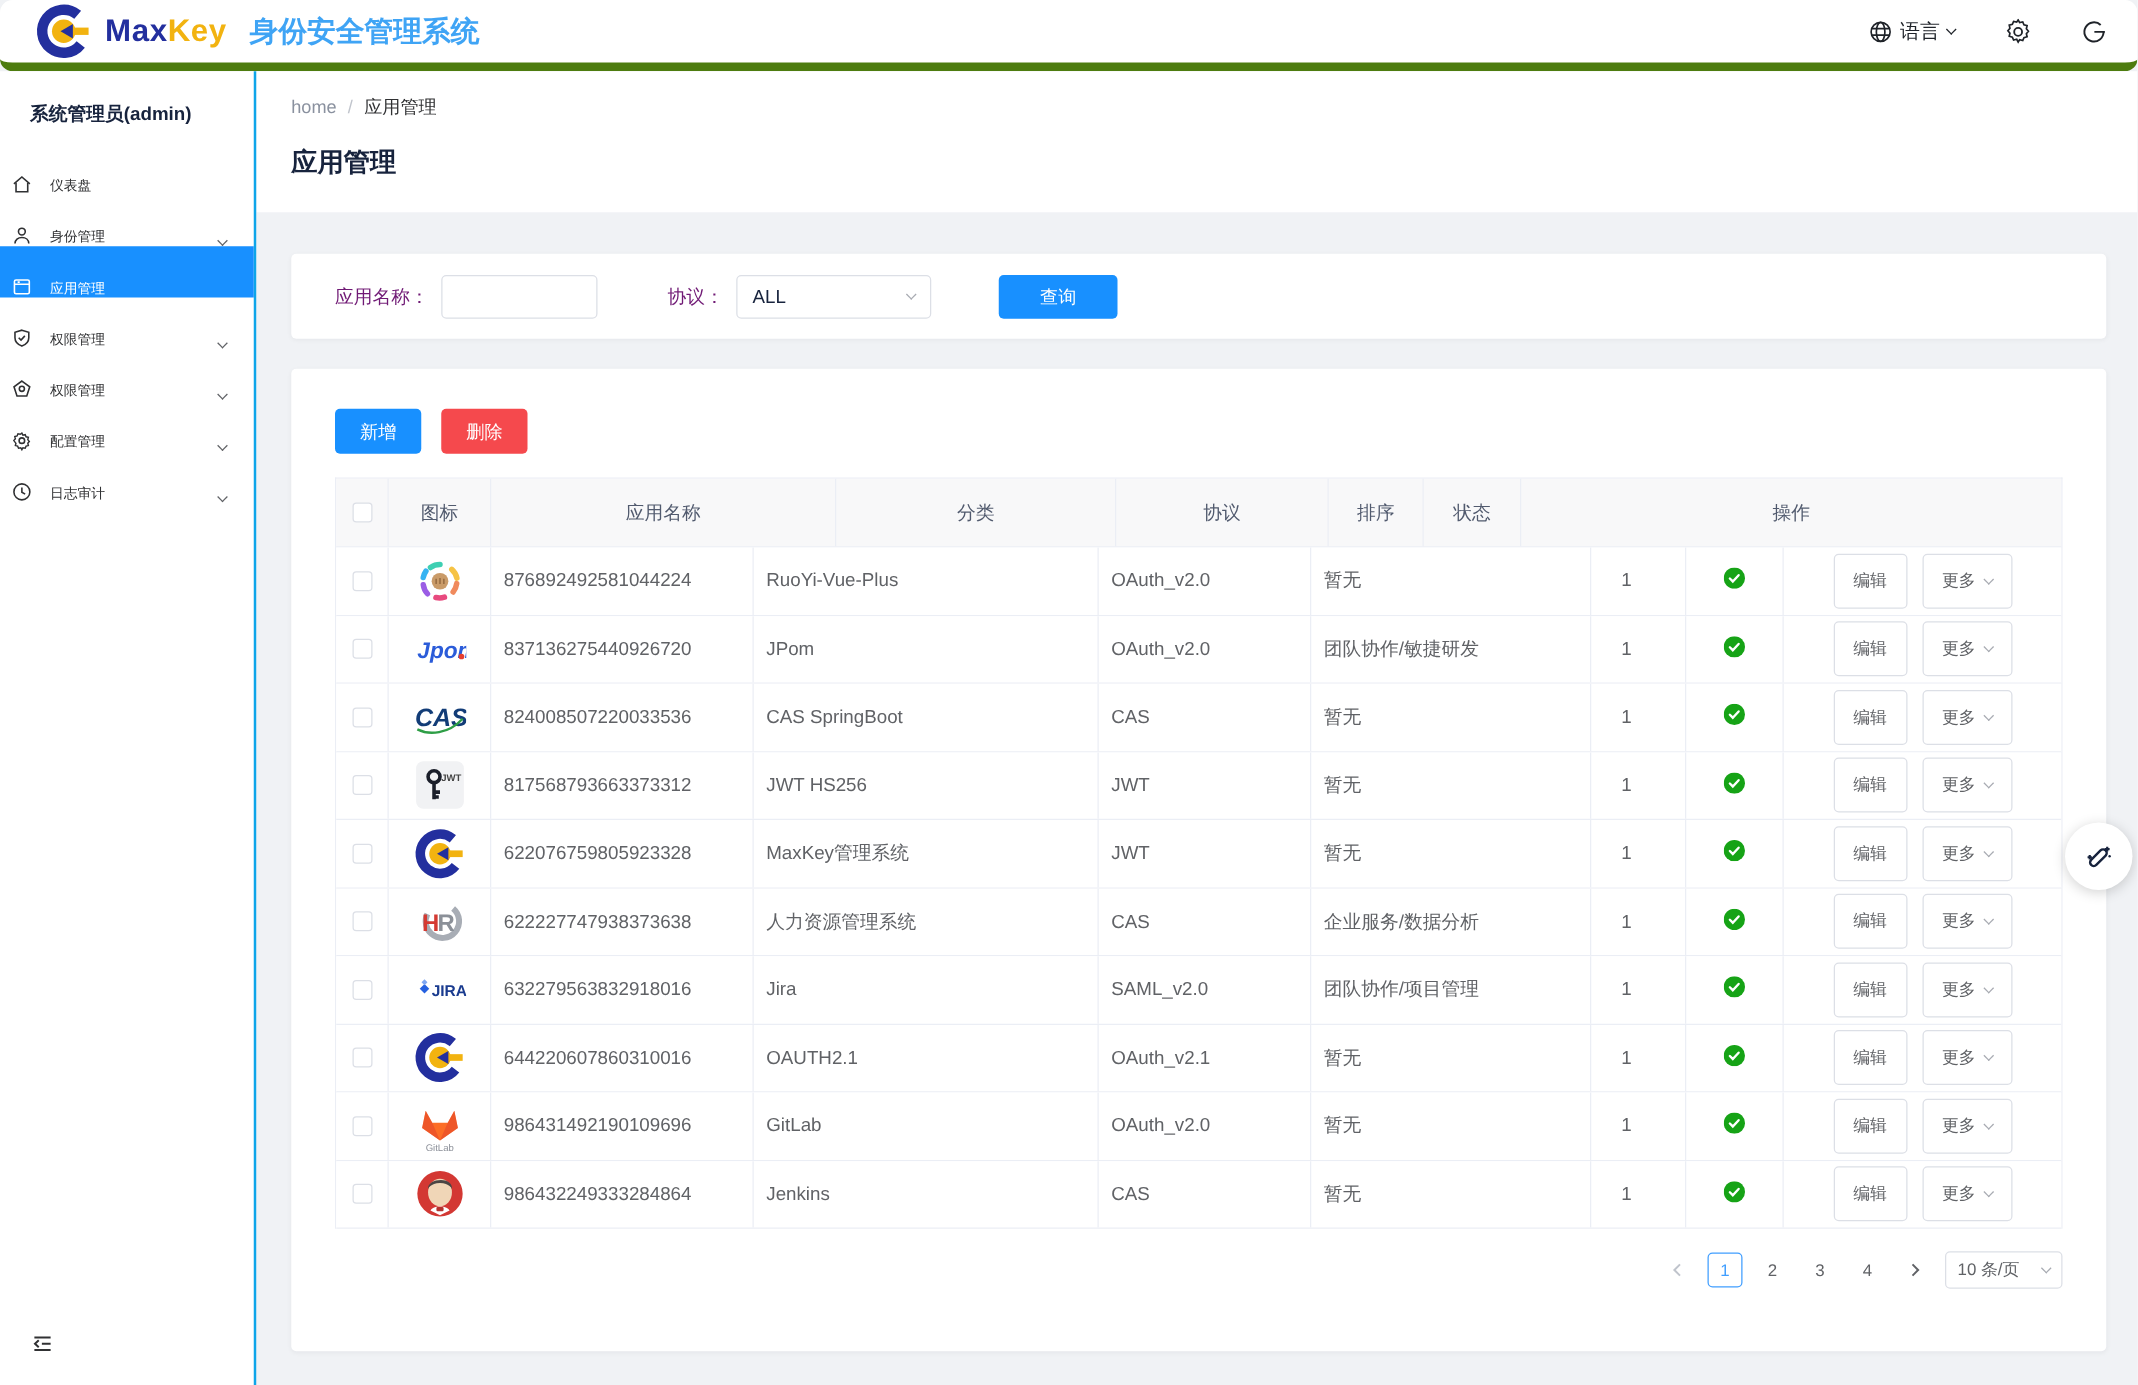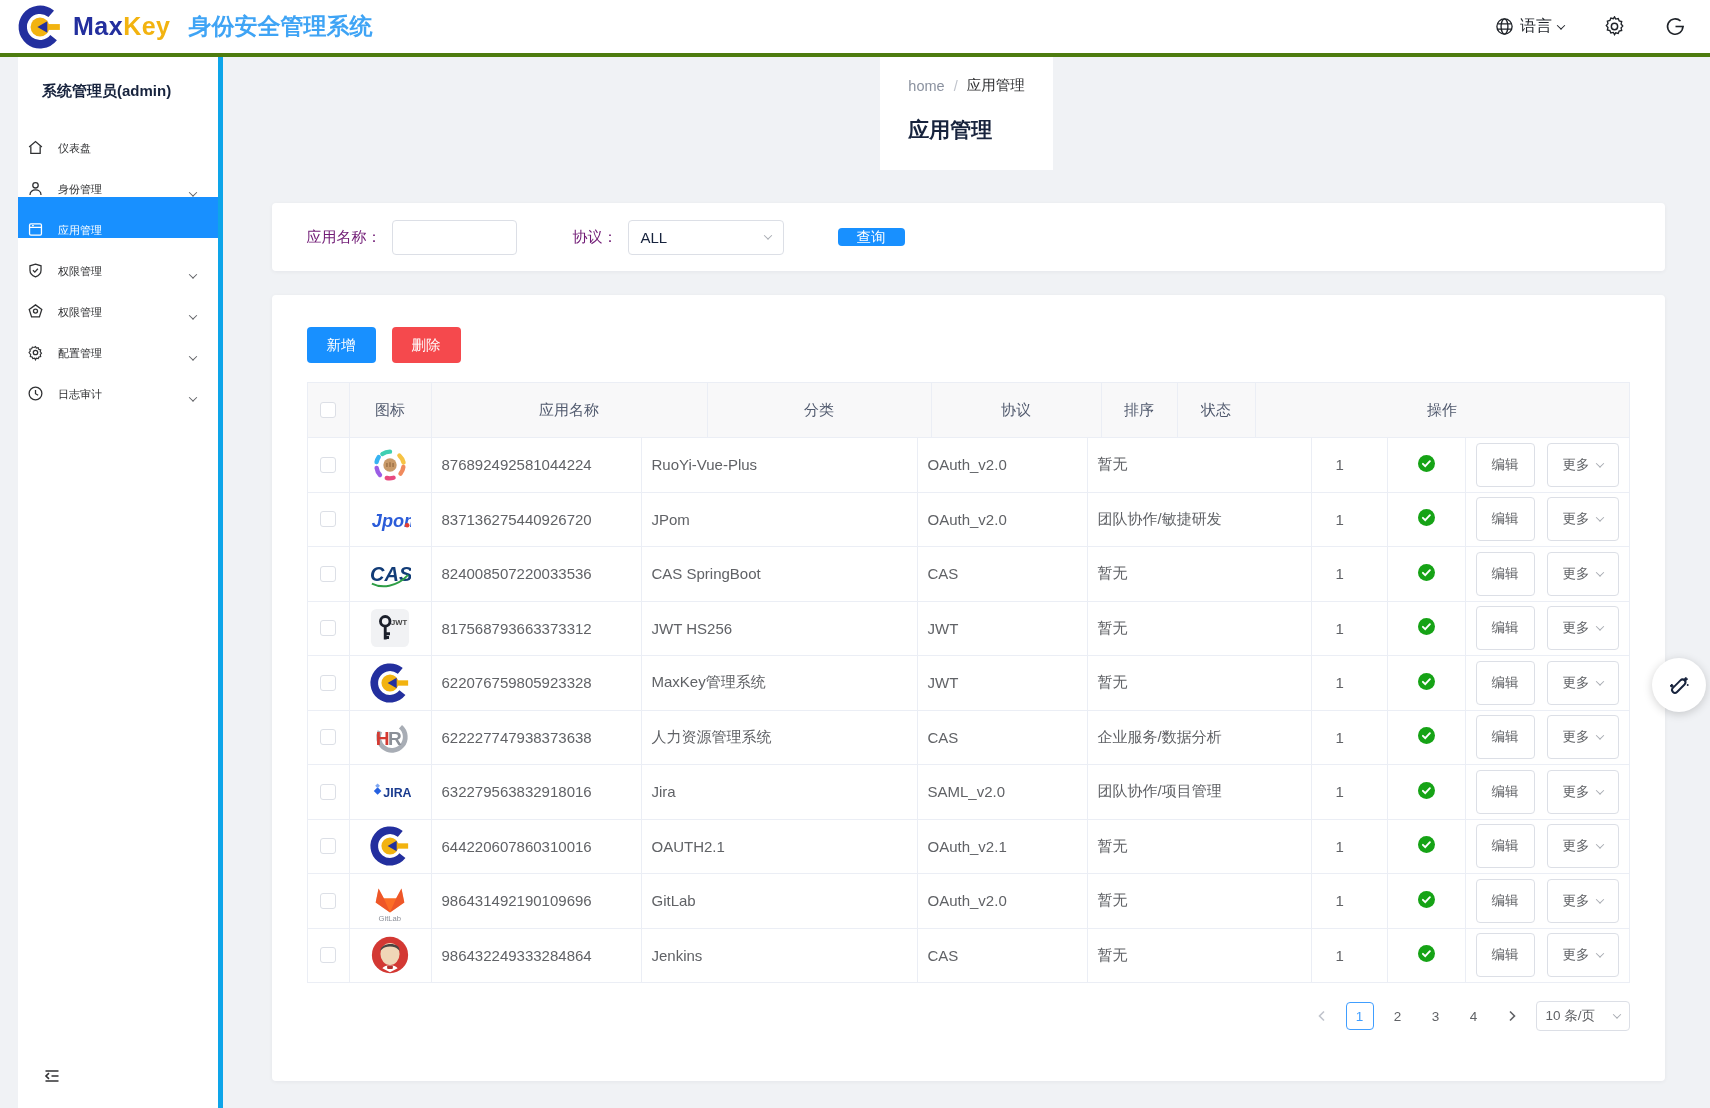--- a/index.html
+++ b/index.html
@@ -1,57 +1,57 @@
 <!DOCTYPE html>
 <html><head>
 <meta charset="utf-8">
 <style>
   * { box-sizing: border-box; margin: 0; padding: 0; }
   html,body { width:1710px; height:1108px; }
   body { font-family:"Liberation Sans","DejaVu Sans",sans-serif; background:#f0f2f5; }
   .app { position:relative; width:1710px; height:1108px; overflow:hidden; background:#f0f2f5; }
 
   
-  .topbar { position:relative; z-index:5; height:57px; background:#fff; display:flex; align-items:center; justify-content:space-between; padding:0 24px 0 17px; border-bottom:4px solid #4d7c0f; }
+  .topbar { position:relative; z-index:5; height:57px; background:#fff; display:flex; align-items:center; justify-content:space-between; padding:0 24px 0 28px; border-bottom:7px solid #4d7c0f;border-radius:10px; }
   .brand { display:flex; align-items:center; gap:10px; }
   .brand-text { font-size:25px; font-weight:bold; letter-spacing:.5px; }
   .brand-max { color:#232f9e; }
   .brand-key { color:#f2b310; }
   .brand-title { font-size:23px; font-weight:bold; color:#3fa4f5; margin-left:8px; }
   .topbar-right { display:flex; align-items:center; gap:40px; color:#1f2329; }
   .lang { display:flex; align-items:center; gap:6px; font-size:16px; cursor:pointer; }
   .icon-btn { display:flex; align-items:center; cursor:pointer; }
 
   
   .body { display:flex; height:1051px; }
-  .sidebar { position:relative; width:205px; background:#fff; flex:none; border-right:5px solid #0ea5e9;margin-left:18px; }
+  .sidebar { position:relative; width:205px; background:#fff; flex:none; border-right:2px solid #0ea5e9; }
   .admin { padding:25px 24px 14px 24px; font-size:15px; font-weight:bold; color:#17233d; }
   .side-item { height:41px; display:flex; align-items:flex-end; padding:0 22px 0 9px; font-size:11px; color:#303133; cursor:pointer; }
   .side-item .s-icon { width:17px; height:17px; margin-right:14px; display:inline-flex; }
   .side-item .s-label { flex:1; }
   .side-item.active { background:#1890ff; color:#fff; }
   .side-item .chev { color:#606266; }
   .collapse-btn { position:absolute; left:24px; bottom:18px; cursor:pointer; color:#303133; }
 
-  .main { flex:1; display:flex; flex-direction:column;align-items:center; }
+  .main { flex:1; display:flex; flex-direction:column; }
   .white-top { background:#fff; height:113px; padding:19px 28px 0 28px; }
   .breadcrumb { font-size:14.5px; display:flex; gap:9px; align-items:center; }
   .bc-home { color:#8a919f; cursor:pointer; }
   .bc-sep { color:#c0c4cc; }
   .bc-cur { color:#303133; }
   .page-title { margin-top:21px; font-size:21px; font-weight:600; color:#17233d; }
   .content { flex:1; padding:33px 25px 0 28px; background:#f0f2f5; }
 
   .card { background:#fff; border-radius:4px; box-shadow:0 1px 4px rgba(0,21,41,.05); }
   .filter-card { height:68px; display:flex; align-items:center; padding:0 35px; margin-bottom:24px; }
   .f-label { font-size:15px; color:#701a75; margin-right:10px; }
   .f-input { width:125px; height:35px; border:1px solid #dcdfe6; border-radius:4px; background:#fff; padding:0 10px; font-size:14px; }
   .f-select { width:156px; height:35px; border:1px solid #dcdfe6; border-radius:4px; display:flex; align-items:center; justify-content:space-between; padding:0 12px; font-size:15px; color:#17233d; margin-right:54px; cursor:pointer; }
   .gap-lg { margin-left:56px; }
-  .btn { border:none; border-radius:4px; height:18px; padding:0 19px; font-size:14.5px; color:#fff; cursor:pointer; font-family:inherit; }
+  .btn { border:none; border-radius:4px; height:35px; padding:0 33px; font-size:14.5px; color:#fff; cursor:pointer; font-family:inherit; }
   .btn-blue { background:#1890ff; }
   .btn-red { background:#f5494d; }
 
   .table-card { padding:32px 35px 50px 35px; }
   .btn-row { display:flex; gap:16px; }
   .btn-row .btn { height:36px; padding:0 20px; }
 
   
   .table { margin-top:19px; border:1px solid #ebeef5; border-bottom:none; font-size:15px; color:#606266; }
   .tr { display:flex; border-bottom:1px solid #ebeef5; }

